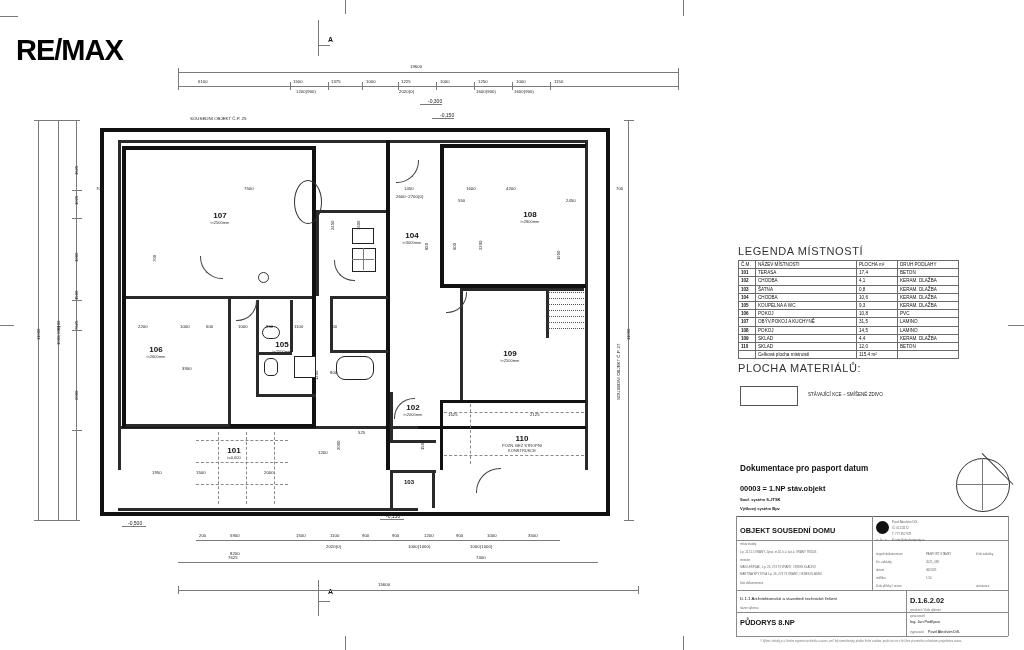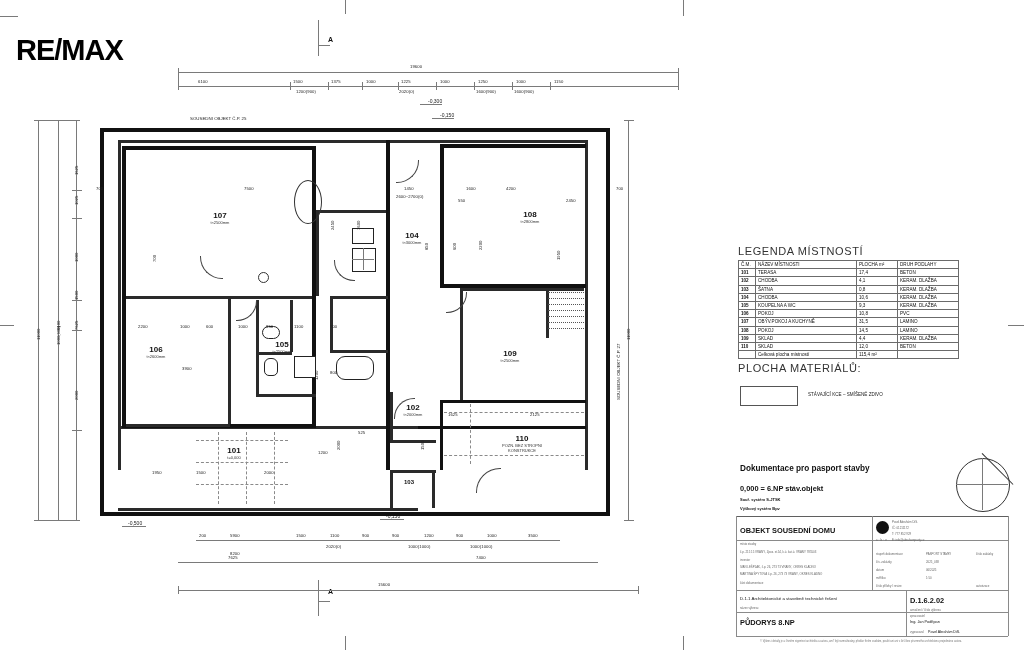--- a/index.html
+++ b/index.html
@@ -429,22 +429,22 @@
       <td class="ar">115,4 m²</td>
       <td class="fl"></td>
     </tr>
   </tbody>
     </table>
 
   <div class="legend-title" style="left:738px;top:362px;">PLOCHA MATERIÁLŮ:</div>
   <div class="mat-box" style="left:740px;top:386px;width:56px;height:18px;"></div>
   <div class="mat-txt" style="left:808px;top:392px;">STÁVAJÍCÍ KCE – SMÍŠENÉ ZDIVO</div>
 
-  <div class="t1" style="left:740px;top:464px;">Dokumentace pro pasport stavby</div>
-  <div class="t2" style="left:740px;top:484px;">0,000 = 6.NP stáv.objekt</div>
+  <div class="t1" style="left:740px;top:464px;">Dokumentace pro pasport datum</div>
+  <div class="t2" style="left:740px;top:484px;">00003 = 1.NP stáv.objekt</div>
   <div class="t5" style="left:740px;top:497px;font-weight:bold;">Souř. systém S-JTSK</div>
   <div class="t5" style="left:740px;top:506px;font-weight:bold;">Výškový systém Bpv</div>
 
   <div class="north" style="left:956px;top:458px;width:52px;height:52px;"></div>
   <div class="hthin" style="left:956px;top:484px;width:52px;"></div>
   <div class="vthin" style="left:982px;top:458px;height:52px;"></div>
   <div style="position:absolute;left:960px;top:462px;width:44px;height:44px;border-top:1px solid #333;transform:rotate(45deg);transform-origin:center;"></div>
 
   <div class="h" style="left:736px;top:516px;width:272px;border-color:#5f5f5f;"></div>
   <div class="h" style="left:736px;top:540px;width:272px;border-color:#8a8a8a;"></div>

